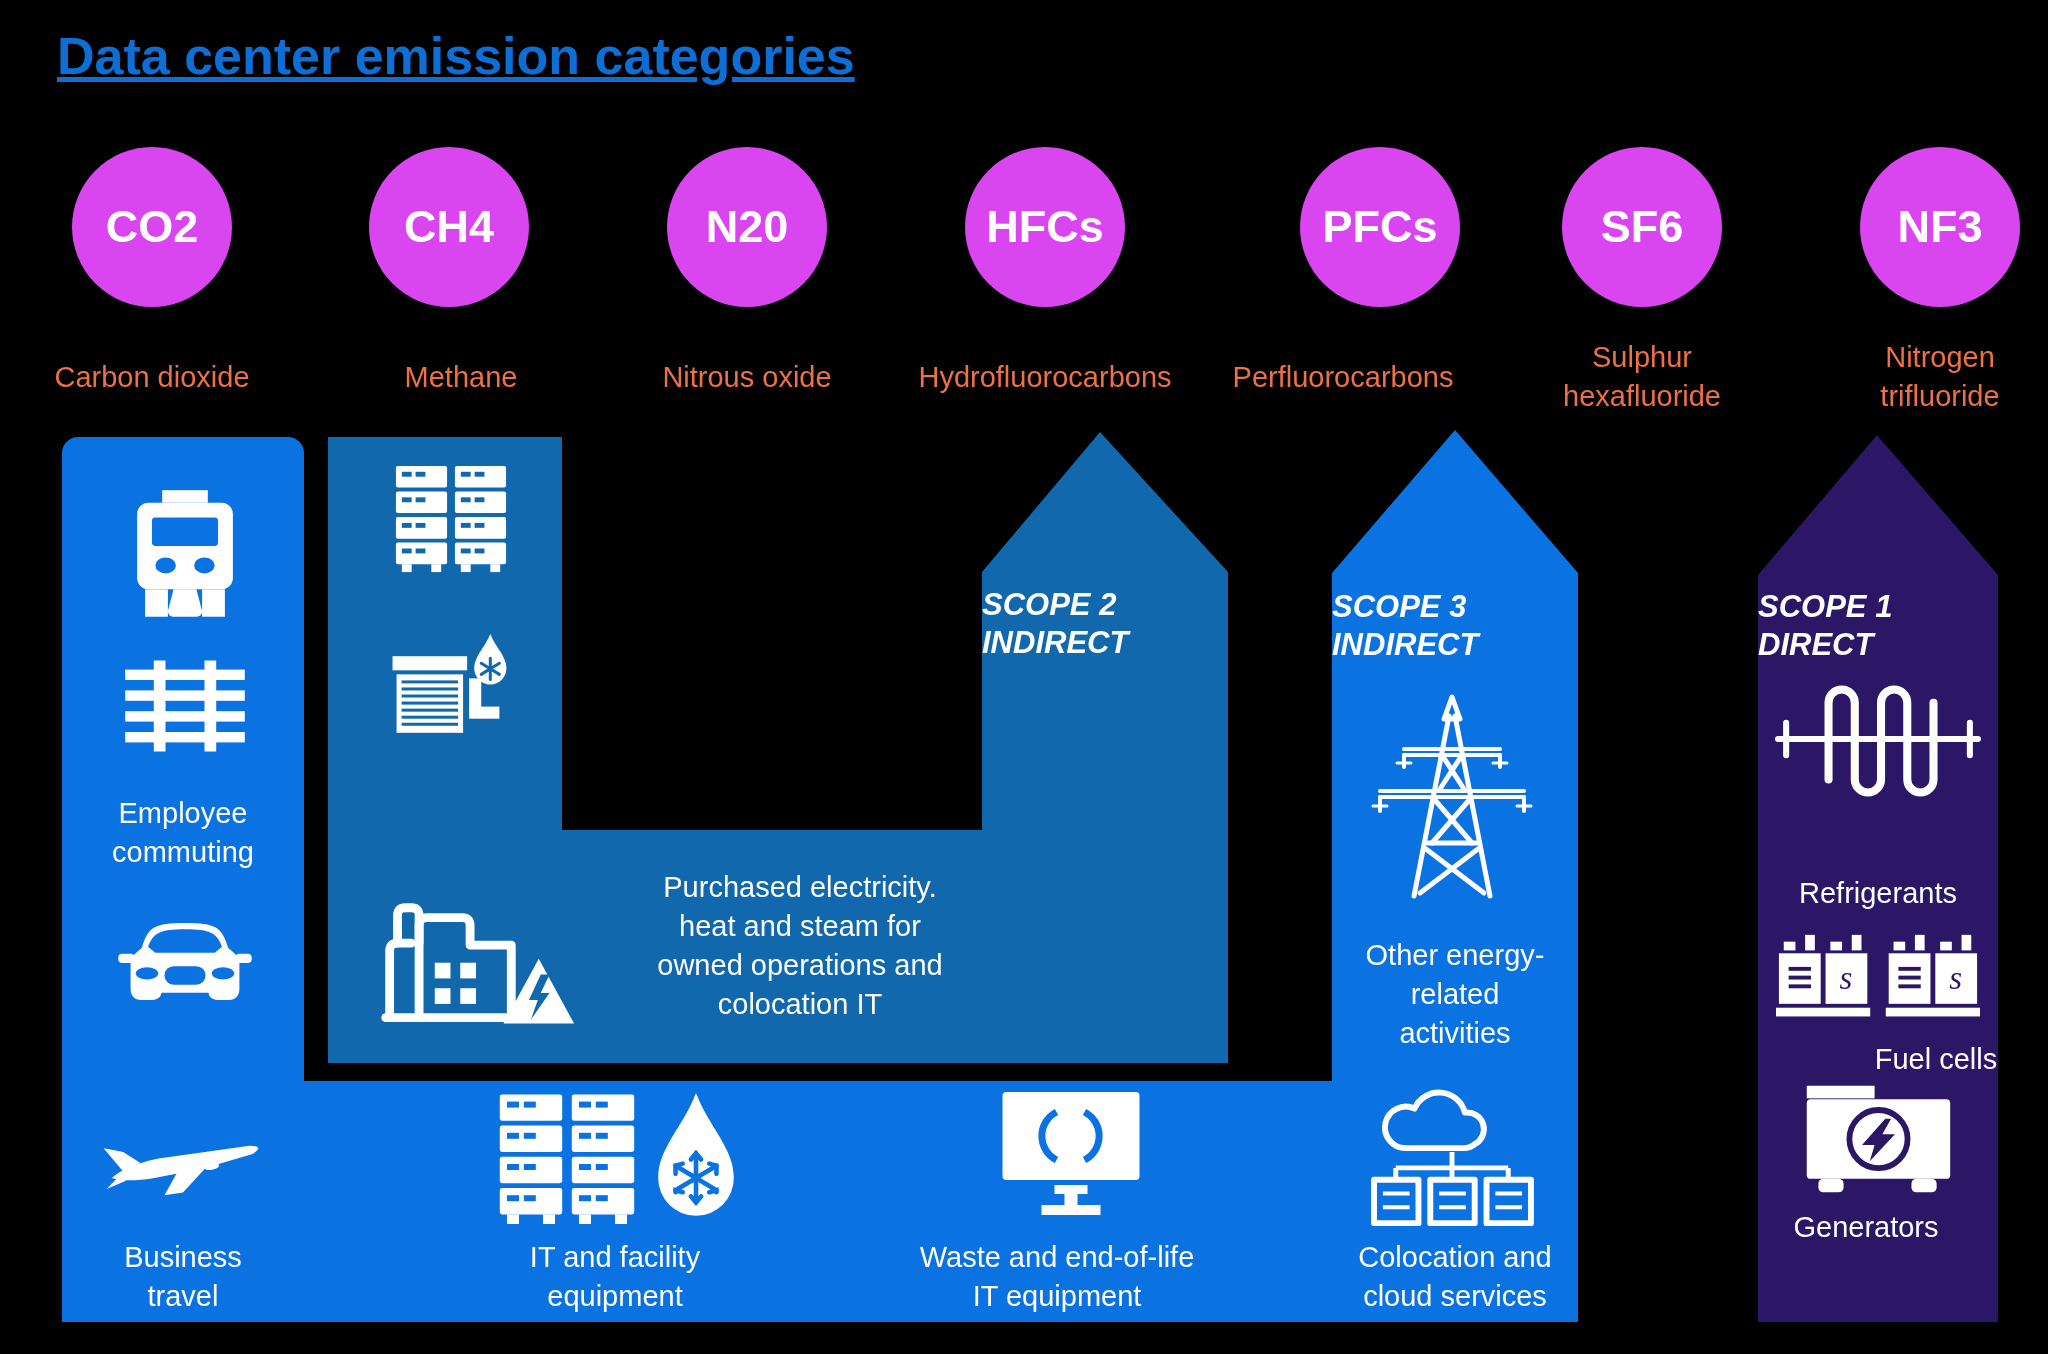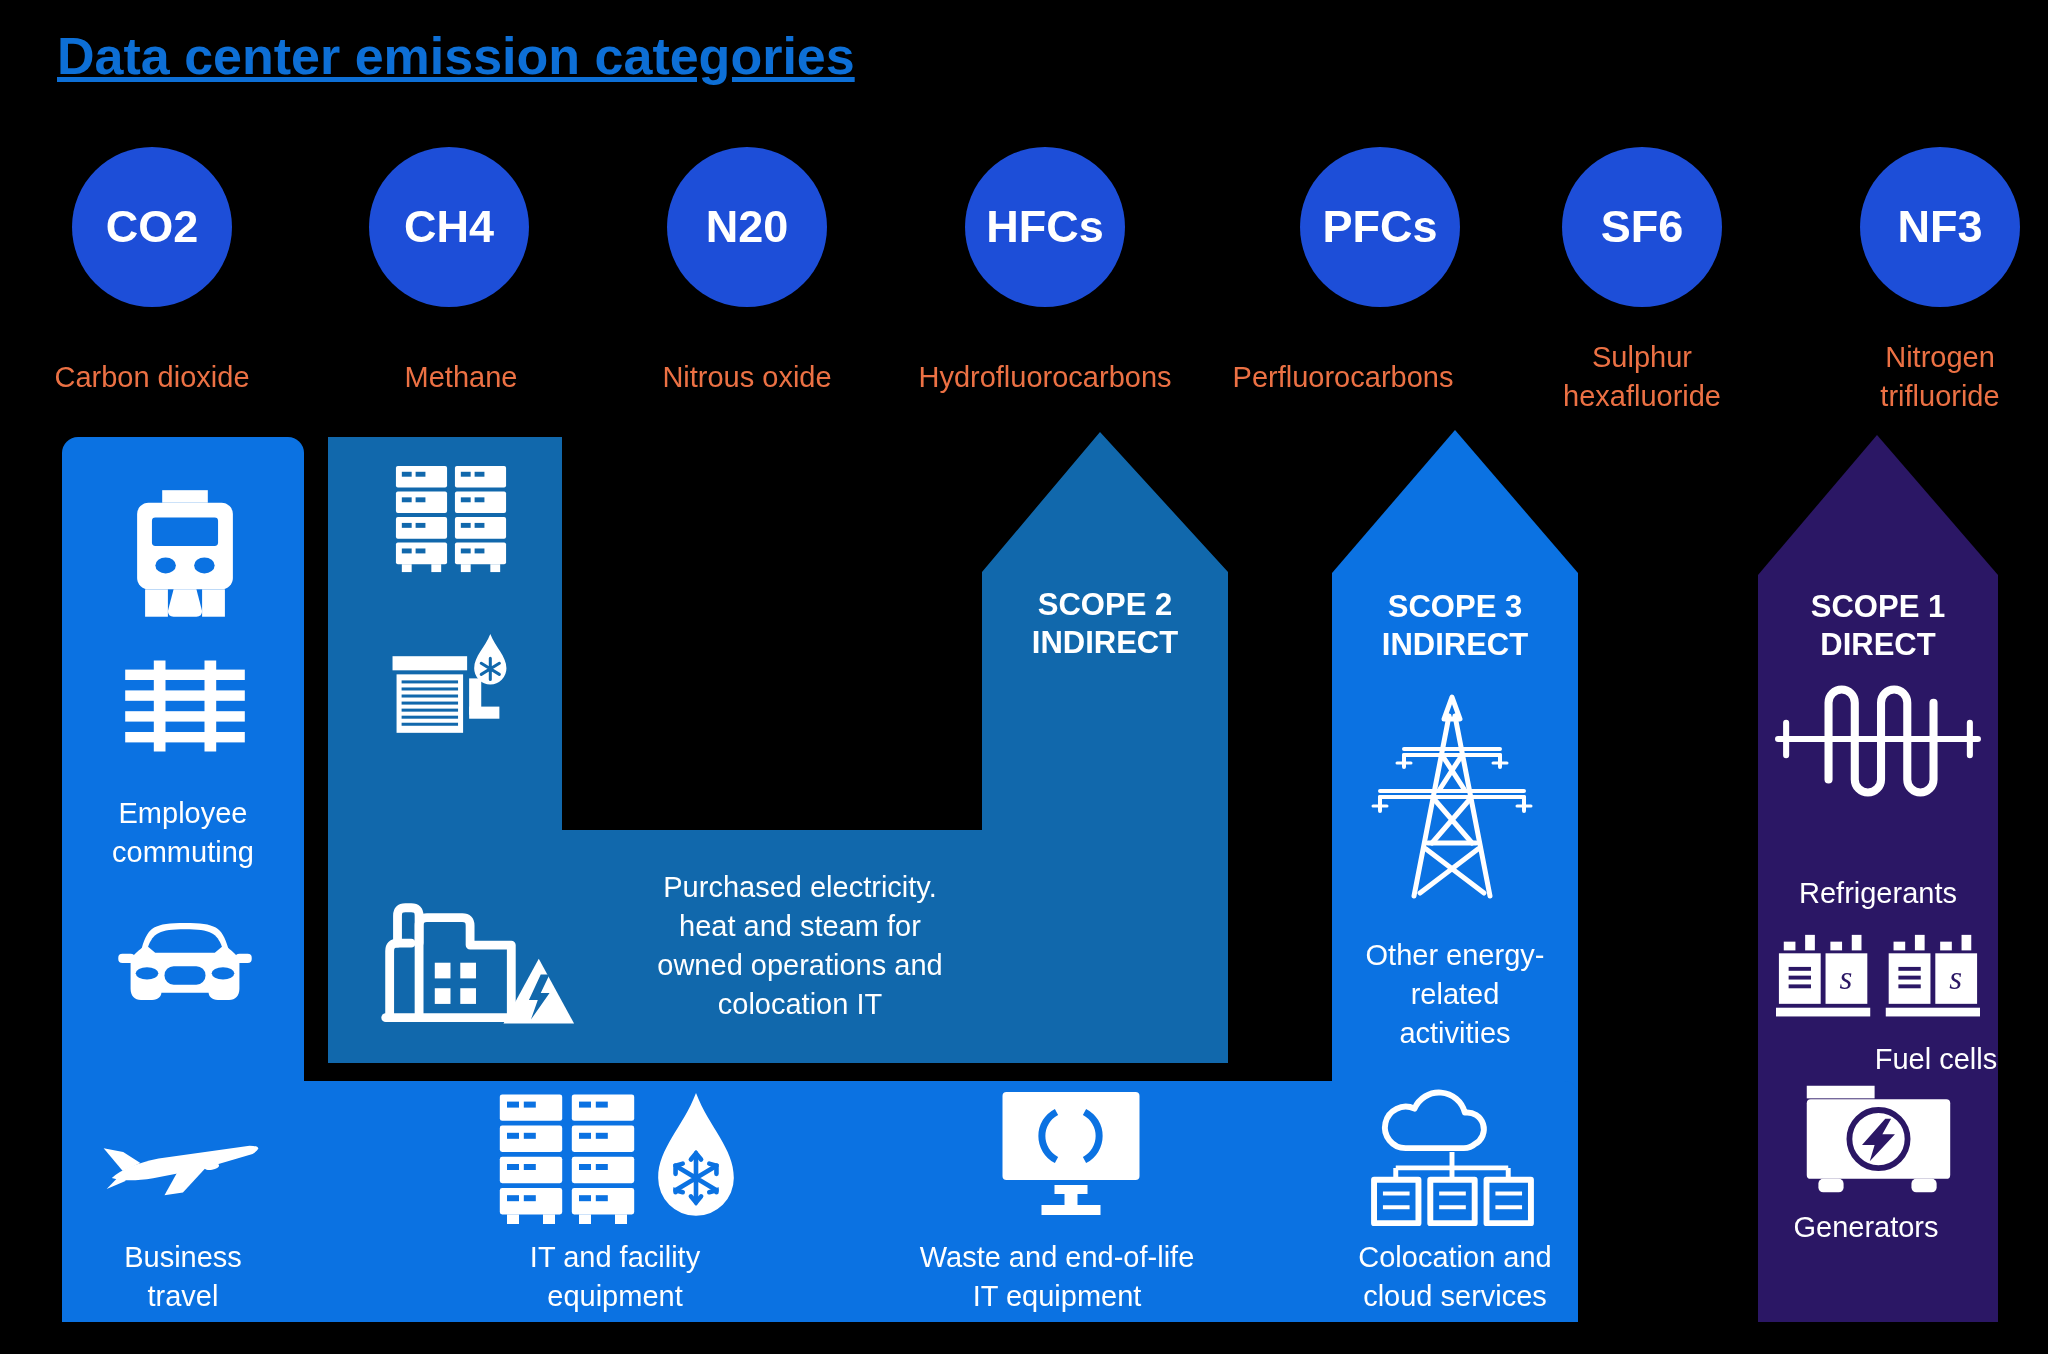--- a/index.html
+++ b/index.html
@@ -1,35 +1,35 @@
 <!DOCTYPE html>
 <html><head>
 <meta charset="utf-8">
 <style>
   html,body{margin:0;padding:0;background:#000;}
   .canvas{position:relative;width:2048px;height:1354px;background:#000;overflow:hidden;
           font-family:"Liberation Sans",sans-serif;}
   .title{position:absolute;left:57px;top:26px;font-size:52px;font-weight:bold;color:#0d6fd6;text-decoration:underline;}
   .gas-circle{position:absolute;top:147px;width:160px;height:160px;border-radius:50%;
-              background:#1d4ed8;display:flex;align-items:center;justify-content:center;
+              background:#d946ef;display:flex;align-items:center;justify-content:center;
               color:#fff;font-weight:bold;font-size:45px;}
   .gas-label{position:absolute;width:340px;text-align:center;color:#ec7144;font-size:29px;
              line-height:39px;white-space:pre-line;}
   .shape{position:absolute;}
   .col-left{left:62px;top:437px;width:242px;height:885px;background:#0b72e2;border-radius:16px 16px 0 0;}
   .bottom-bar{left:62px;top:1081px;width:1516px;height:241px;background:#0b72e2;border-radius:0 14px 14px 14px;}
   .scope2-shape{left:328px;top:420px;width:900px;height:643px;background:#1168ac;
     clip-path:polygon(0px 17px,234px 17px,234px 410px,654px 410px,654px 152px,772px 12px,
                       900px 152px,900px 643px,0px 643px);}
   .scope3-shape{left:1332px;top:420px;width:246px;height:902px;background:#0b72e2;
     clip-path:polygon(0px 153px,123px 10px,246px 153px,246px 902px,0px 902px);}
   .scope1-shape{left:1758px;top:420px;width:240px;height:902px;background:#2b1765;
     clip-path:polygon(0px 155px,119px 15px,240px 155px,240px 902px,0px 902px);}
-  .whead{position:absolute;color:#fff;text-align:center;font-size:31px;line-height:38px;
-         font-weight:bold;white-space:pre-line;}
+  .whead{position:absolute;color:#fff;font-size:31px;line-height:38px;
+         font-weight:bold;white-space:pre-line;font-style:italic;}
   .wlabel{position:absolute;color:#fff;text-align:center;font-size:29px;line-height:39px;
           white-space:pre-line;}
   .icon{position:absolute;}
   .icon svg{display:block;width:100%;height:100%;}
 </style>
 </head>
 <body>
 
 <div class="canvas">
 

